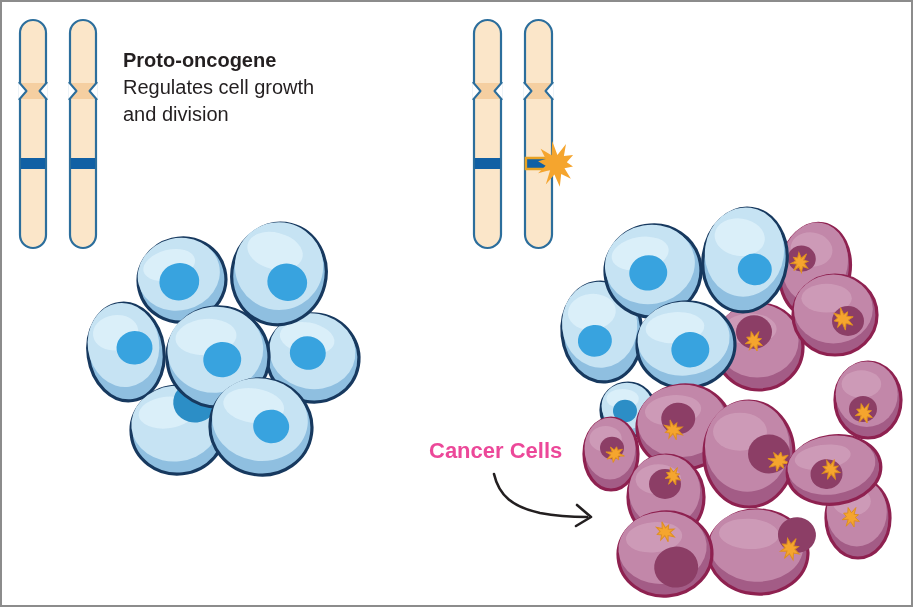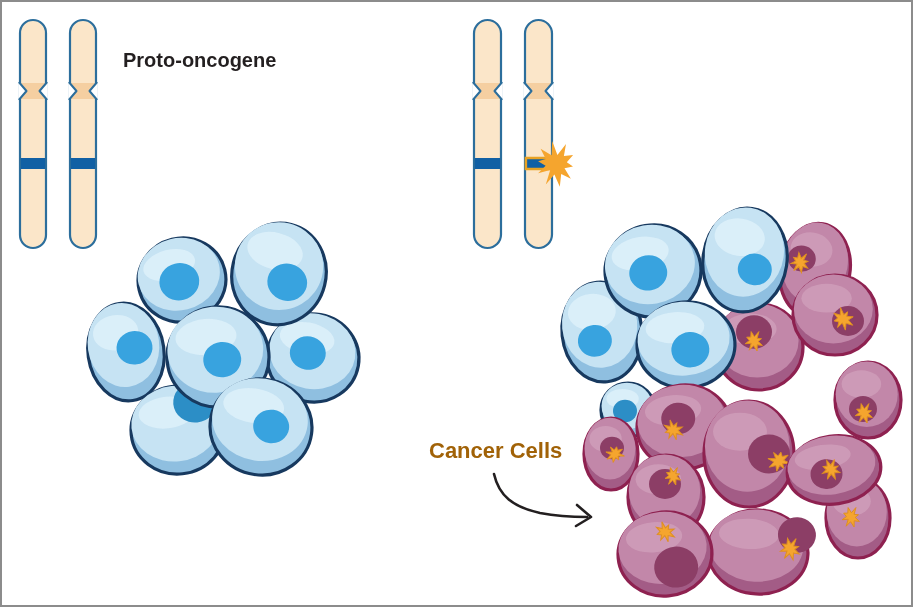--- a/index.html
+++ b/index.html
@@ -5,21 +5,21 @@
   html,body{margin:0;padding:0;background:#e8e8e8;font-family:"Liberation Sans",sans-serif;}
   .stage{
     position:relative;width:913px;height:607px;background:#ffffff;
     border:2px solid #8c8c8c;box-sizing:border-box;overflow:hidden;
   }
   .stage svg{position:absolute;left:0;top:0;}
   .txt{position:absolute;color:#231f20;font-size:20px;line-height:27px;}
   .txt .title{font-weight:bold;}
   .label-left{left:121px;top:29px;width:228px;margin-top:16px;}
   .label-right{left:589px;top:35px;width:290px;}
-  .cancer-label{position:absolute;left:427px;top:436px;color:#a16207;
+  .cancer-label{position:absolute;left:427px;top:436px;color:#ec4899;
     font-size:22px;font-weight:bold;line-height:26px;}
 </style>
 </head>
 <body>
 
 <div class="stage">
 
   <svg width="913" height="607" viewBox="0 0 913 607">
     <g id="chrom-left">
         <g>
@@ -216,17 +216,18 @@
         </g>
       </g>
     <g id="arrow-group">
       <path id="arrow-line" d="M 492 472 C 497 494 511 505 538 511 C 554 514 568 515 585 515" fill="none" stroke-width="2.6" stroke-linecap="round" stroke="#231f20"></path>
       <path id="arrow-head" d="M 575 503 L 589 515 L 574 524" fill="none" stroke-width="2.6" stroke-linecap="round" stroke-linejoin="round" stroke="#231f20"></path>
     </g>
   </svg>
 
   <div class="txt label-left">
     <div class="title">Proto-oncogene</div>
+    <div class="desc">Regulates cell growth and division</div>
   </div>
 
 
   <div class="cancer-label">Cancer Cells</div>
 </div>
 
 </body></html>

